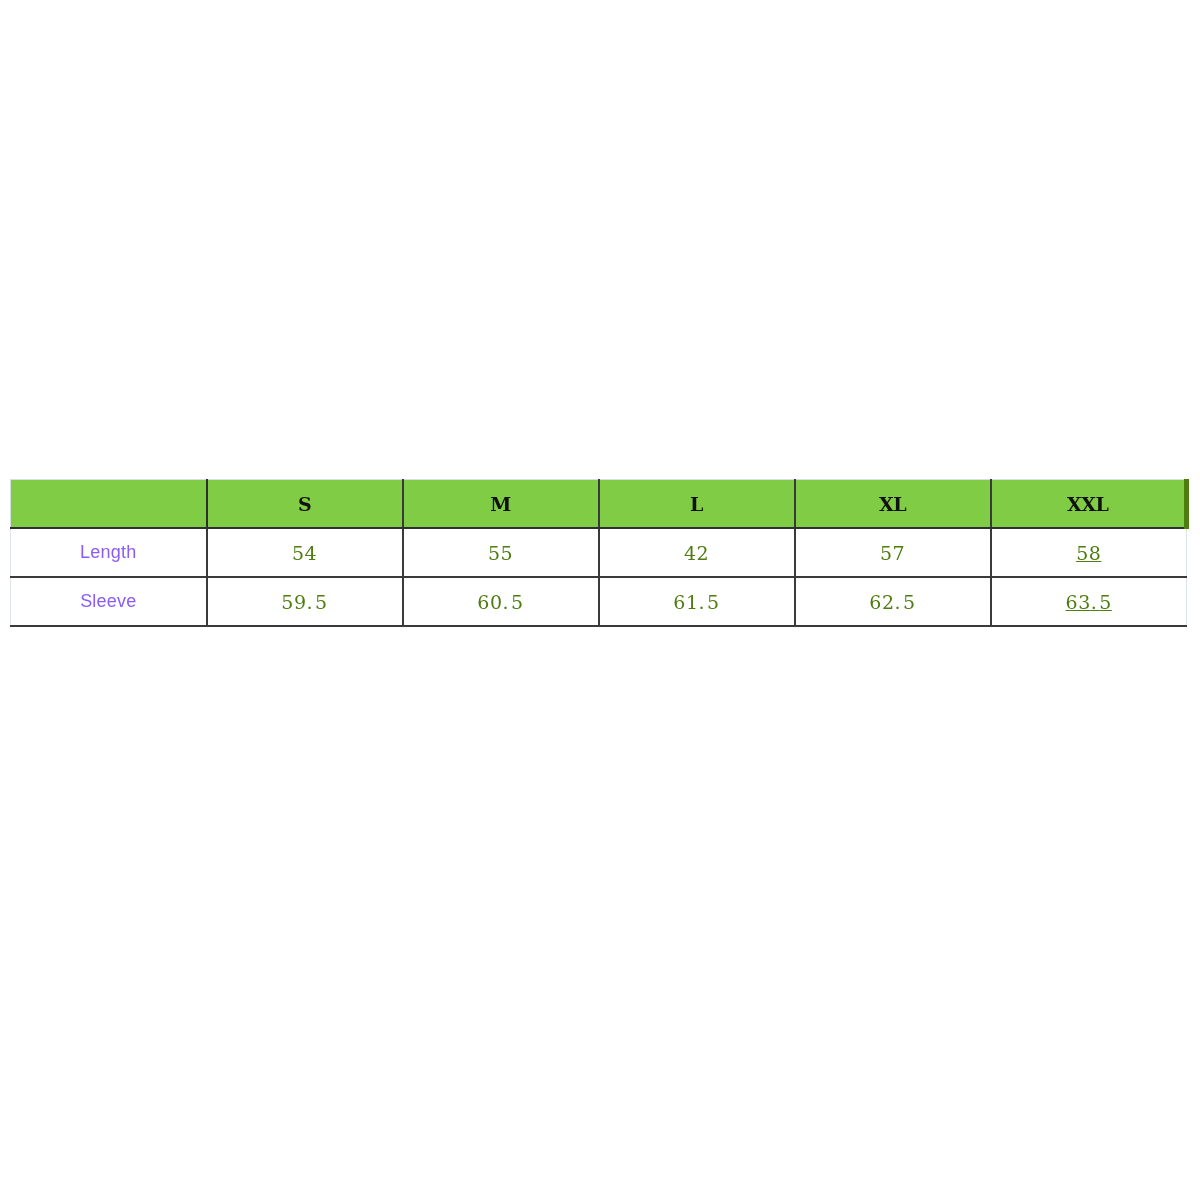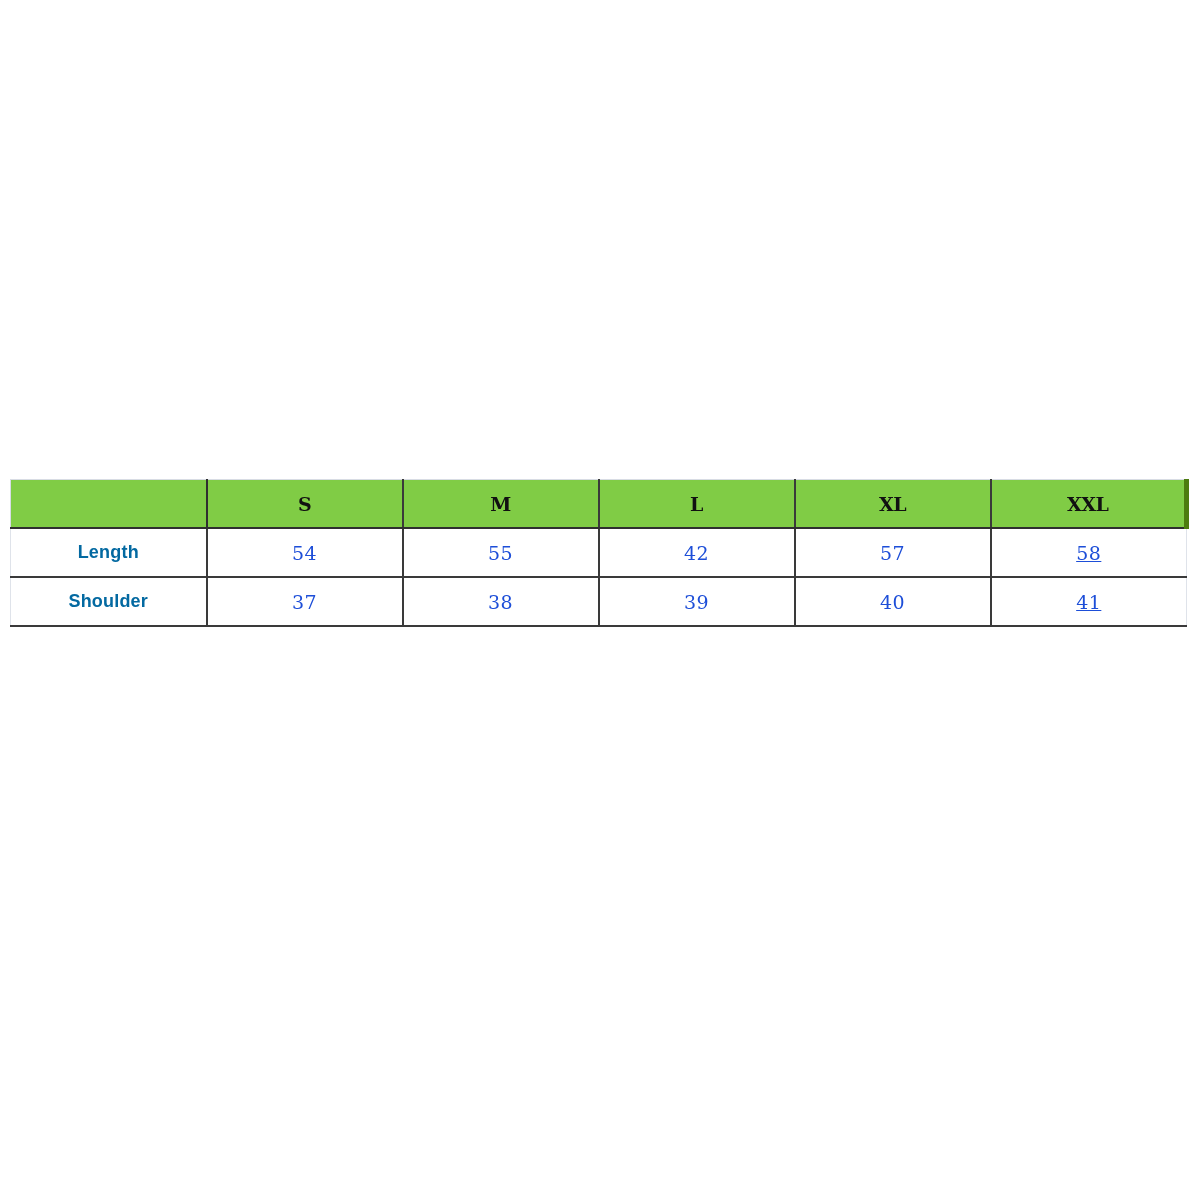--- a/index.html
+++ b/index.html
@@ -78,30 +78,30 @@
     border-left: 1px solid #dfe3ea;
   }
   table.size-chart tbody td.last-col {
     border-right: 1px solid #dfe3ea;
     text-decoration: underline;
   }
 
   td.row-label {
     font-family: "Liberation Sans", sans-serif;
     font-size: 18px;
-    font-weight: 700;
-    color: #0369a1;
+    font-weight: 400;
+    color: #8b5cf6;
     letter-spacing: 0.2px;
   }
 
   td.measure-value {
     font-family: "DejaVu Serif", serif;
     font-size: 19px;
     font-weight: 400;
-    color: #1d4ed8;
+    color: #4d7c0f;
     letter-spacing: 0.5px;
   }
 
   
   td.measure-value .dec-gap { letter-spacing: 2.5px; }
 </style>
 </head>
 <body>
 
 <div id="page">
@@ -133,27 +133,27 @@
         <tr>
           <td class="row-label">Length</td>
           <td class="measure-value">54</td>
           <td class="measure-value">55</td>
           <td class="measure-value">42</td>
           <td class="measure-value">57</td>
           <td class="measure-value last-col">58</td>
         </tr>
 
 
+        <tr>
+          <td class="row-label">Sleeve</td>
+          <td class="measure-value">59<span class="dec-gap">.</span>5</td>
+          <td class="measure-value">60<span class="dec-gap">.</span>5</td>
+          <td class="measure-value">61<span class="dec-gap">.</span>5</td>
+          <td class="measure-value">62<span class="dec-gap">.</span>5</td>
+          <td class="measure-value last-col">63<span class="dec-gap">.</span>5</td>
+        </tr>
 
-        <tr>
-          <td class="row-label">Shoulder</td>
-          <td class="measure-value">37</td>
-          <td class="measure-value">38</td>
-          <td class="measure-value">39</td>
-          <td class="measure-value">40</td>
-          <td class="measure-value last-col">41</td>
-        </tr>
 
       </tbody>
     </table>
   </div>
 
 </div>
 
 </body></html>

